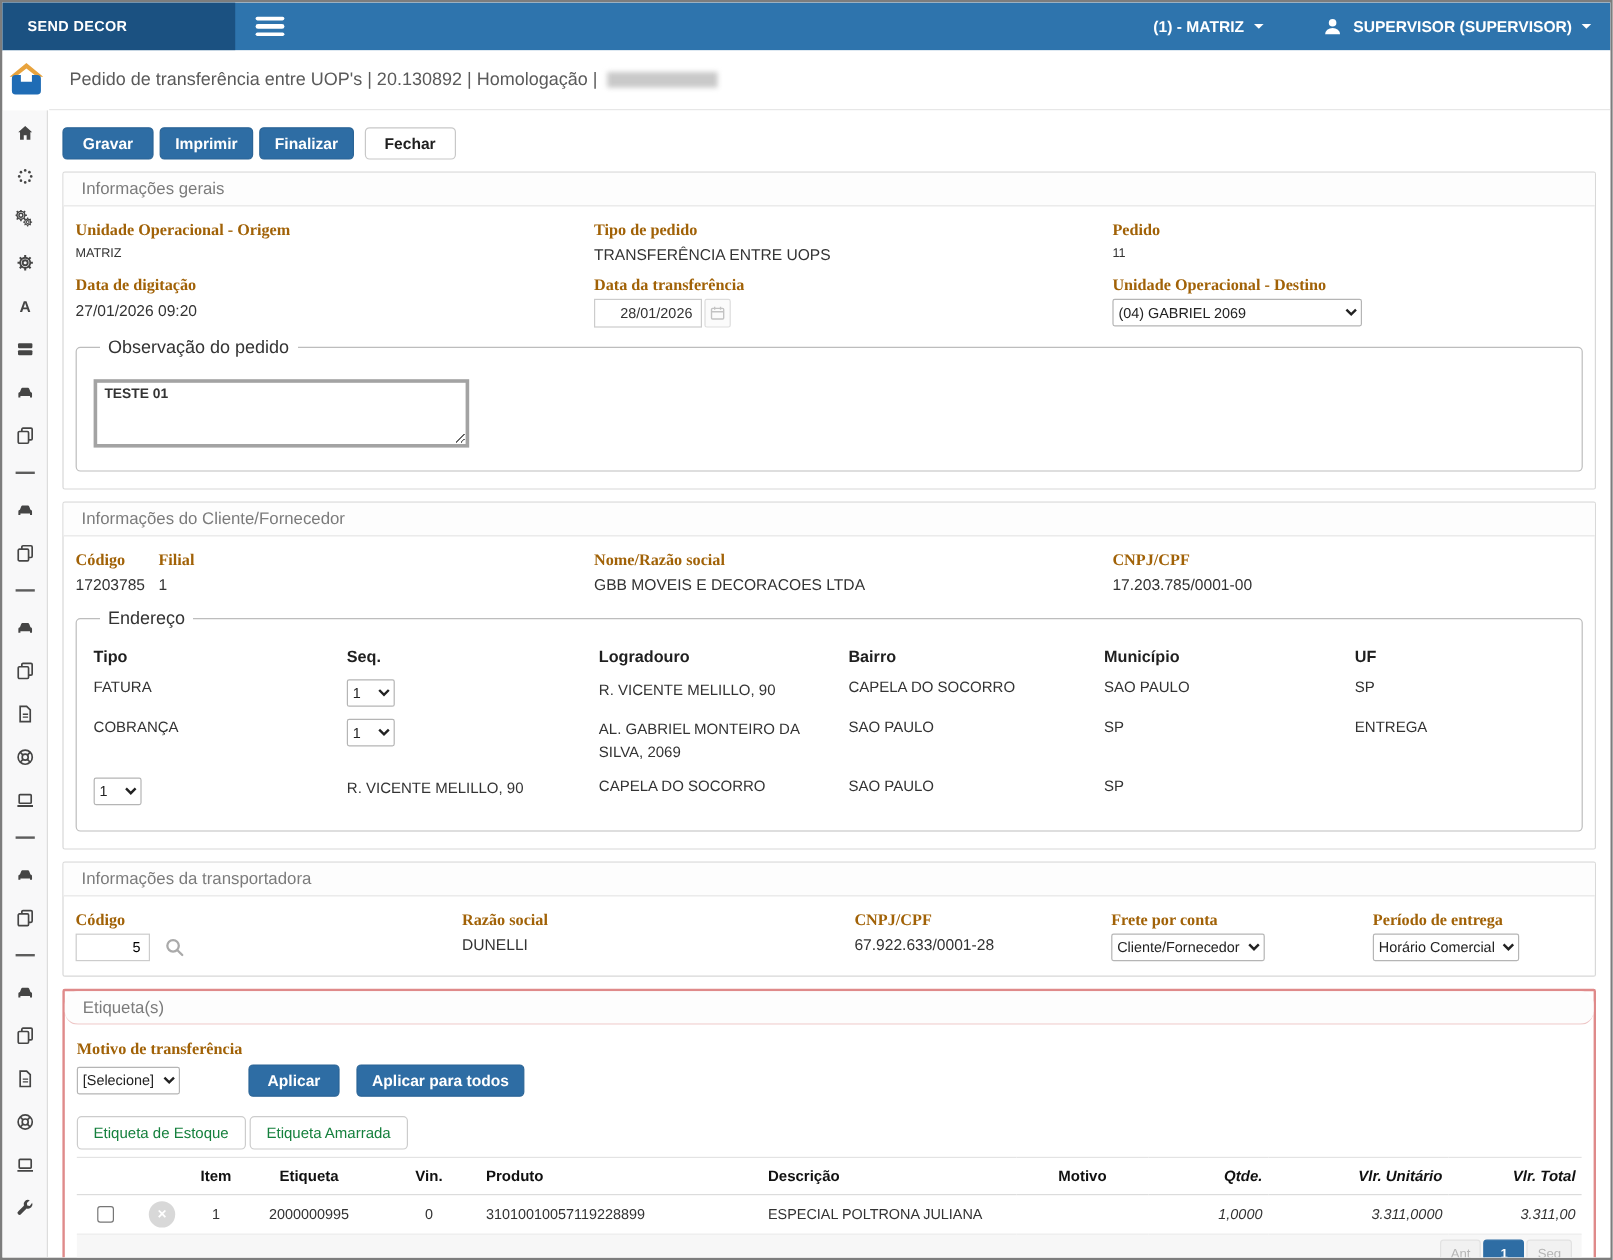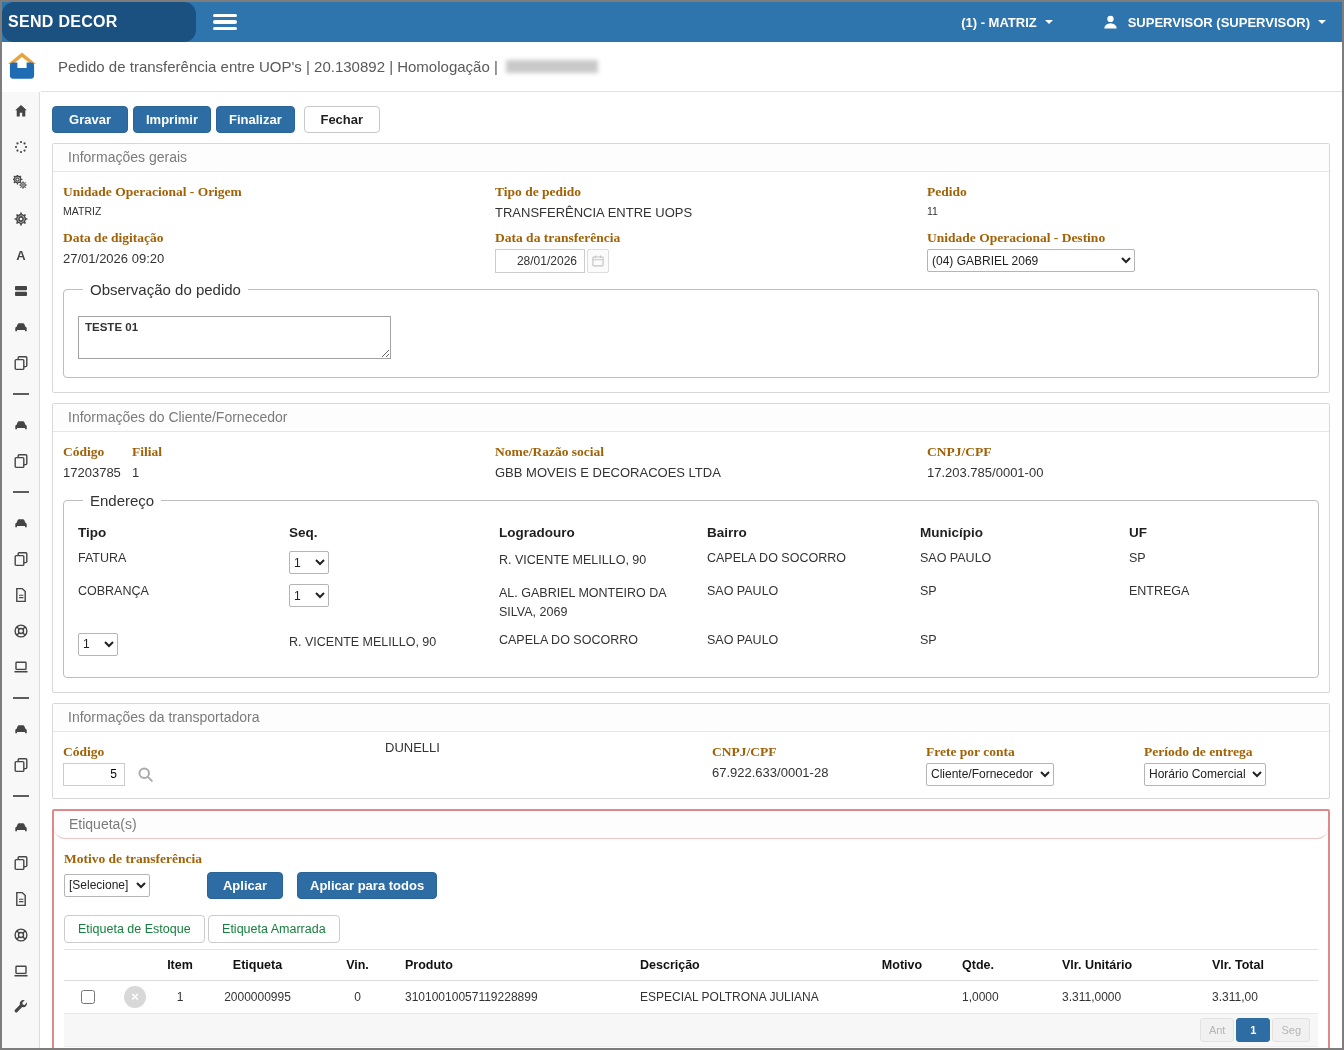--- a/index.html
+++ b/index.html
@@ -7,21 +7,21 @@
   .window {
     width:1344px; height:1050px; margin:0 auto;
     border:2px solid #7d7d7d; background:#fff;
     font-family:"Liberation Sans", sans-serif;
     display:flex; flex-direction:column; overflow:hidden;
     color:#333;
   }
   
   .topbar { height:40px; flex:0 0 40px; background:#2e74ad; display:flex; align-items:center; }
   .brand { width:194px; height:100%; background:#1b5181; color:#fff; font-weight:bold;
-           font-size:16px; letter-spacing:.3px; display:flex; align-items:center; padding-left:6px;border-radius:12px; }
+           font-size:12px; letter-spacing:.3px; display:flex; align-items:center; padding-left:21px; }
   .burger { margin-left:13px; background:transparent; border:none; cursor:pointer;
             display:flex; flex-direction:column; gap:3px; padding:4px; }
   .burger span { width:24px; height:3.5px; background:#fff; border-radius:2px; }
   .topbar-right { margin-left:auto; display:flex; align-items:center; gap:48px; padding-right:16px; }
   .tb-menu { display:flex; align-items:center; color:#fff; font-size:13px; font-weight:bold; cursor:pointer; }
   .caret { width:0; height:0; border-left:4px solid transparent; border-right:4px solid transparent;
            border-top:4px solid #fff; display:inline-block; margin-left:8px; }
   .user-svg { width:19px; height:19px; margin-right:8px; }
   
   .subheader { height:50px; flex:0 0 50px; display:flex; background:#fff; }
@@ -53,21 +53,21 @@
   .panel-alert { border:2px solid #df8a8a; }
   .panel-alert .panel-heading { border-bottom:1px solid #eec6c6;border-radius:11px; }
   .fl { font-weight:bold; font-size:13.5px; color:#a16207; padding:6px 0 3px;font-family:Liberation Serif, serif; }
   .fv { font-size:13px; color:#333; padding:2px 0 4px; }
   .fv-xs { font-size:10.5px; }
   .grid3 { display:grid; grid-template-columns:432px 432px 1fr; }
   .client-grid { display:grid; grid-template-columns:69px 363px 432px 1fr; }
   .transp-grid { display:grid; grid-template-columns:322px 327px 214px 218px 1fr; }
   fieldset.fset { border:1px solid #bdbdbd; border-radius:4px; margin:8px 0 2px; padding:4px 14px 14px; }
   fieldset.fset legend { font-size:15px; color:#333; padding:0 7px; margin-left:5px; }
-  .obs-textarea { width:313px; height:43px; margin-top:14px; border:1px solid #a3a3a3;
+  .obs-textarea { width:313px; height:57px; margin-top:14px; border:3px solid #a3a3a3;
                   font-family:inherit; font-size:11.5px; font-weight:bold; color:#333; padding:4px 6px; resize:both; }
   .date-wrap { display:flex; align-items:center; }
   .date-input { width:90px; height:24px; border:1px solid #ccc; text-align:right;
                 font-size:12px; padding:0 7px; font-family:inherit; color:#333; }
   .cal-btn { width:22px; height:24px; border:1px solid #ddd; background:#fbfbfb; margin-left:2px;
              display:flex; align-items:center; justify-content:center; border-radius:2px; cursor:default; }
   .cal-btn svg { width:14px; height:14px; }
   select.sel { height:23px; font-size:12px; border:1px solid #b5b5b5; background:#fff;
                font-family:inherit; color:#222; border-radius:2px; }
   .sel-destino { width:208px; }
@@ -91,21 +91,21 @@
   .motivo-row { display:flex; align-items:center; margin-top:2px; }
   .motivo-row .btn-apply { margin-left:57px; }
   .motivo-row .btn-apply2 { margin-left:14px; min-width:114px; }
   .tabs { margin-top:16px; }
   .tab { display:inline-block; padding:6px 13px 6px; border:1px solid #ccc; border-radius:4px;
          background:#fff; font-size:12.5px; color:#15803d; cursor:pointer; margin-right:-1px; }
   table.items { width:100%; border-collapse:collapse; table-layout:fixed; margin-top:6px; }
   table.items th { font-size:12.5px; font-weight:bold; color:#111; padding:8px 5px;
                    border-top:1px solid #e3e3e3; border-bottom:1px solid #dcdcdc; }
   table.items td { font-size:12px; color:#333; padding:5px 5px; border-bottom:1px solid #e9e9e9; height:30px; }
-  .ta-c { text-align:center; } .ta-l { text-align:left; } .ta-r { text-align:left; }
+  .ta-c { text-align:center; } .ta-l { text-align:left; } .ta-r { text-align:right;font-style:italic; }
   .row-x { width:22px; height:22px; border-radius:50%; background:#d8d8d8; color:#fff; border:none;
            font-size:13px; font-weight:bold; line-height:20px; cursor:pointer; display:inline-flex;
            align-items:center; justify-content:center; }
   .pg-strip { background:#f7f7f7; border-bottom:1px solid #ededed; padding:4px 8px 4px;
               display:flex; justify-content:flex-end; align-items:center; }
   .pg-btn { min-width:34px; height:24px; font-size:11px; border-radius:3px; display:inline-flex;
             align-items:center; justify-content:center; margin-left:2px; padding:0 8px;
             font-family:inherit; cursor:pointer; }
   .pg-dis { background:#f1f1f1; color:#b5b5b5; border:1px solid #e2e2e2; }
   .pg-act { background:#2e6da4; color:#fff; border:1px solid #2e6da4; font-weight:bold; }
@@ -480,20 +480,21 @@
                      <svg viewBox="0 0 16 16">
                       <g fill="none" stroke="#aaa" stroke-width="1.8">
                         <circle cx="6.8" cy="6.8" r="4.5"></circle>
                         <path d="M10.2 10.2 14 14" stroke-linecap="round"></path>
                       </g>
                     </svg>
                    </button>
                  </div>
               </div>
             <div>
+                <div class="fl">Razão social</div>
                  <div class="fv">DUNELLI</div>
               </div>
             <div>
                 <div class="fl">CNPJ/CPF</div>
                  <div class="fv">67.922.633/0001-28</div>
               </div>
             <div><div class="fl">Frete por conta</div>
                  <select class="sel sel-frete"><option>Cliente/Fornecedor</option></select></div>
             <div><div class="fl">Período de entrega</div>
                  <select class="sel sel-periodo"><option>Horário Comercial</option></select></div>

